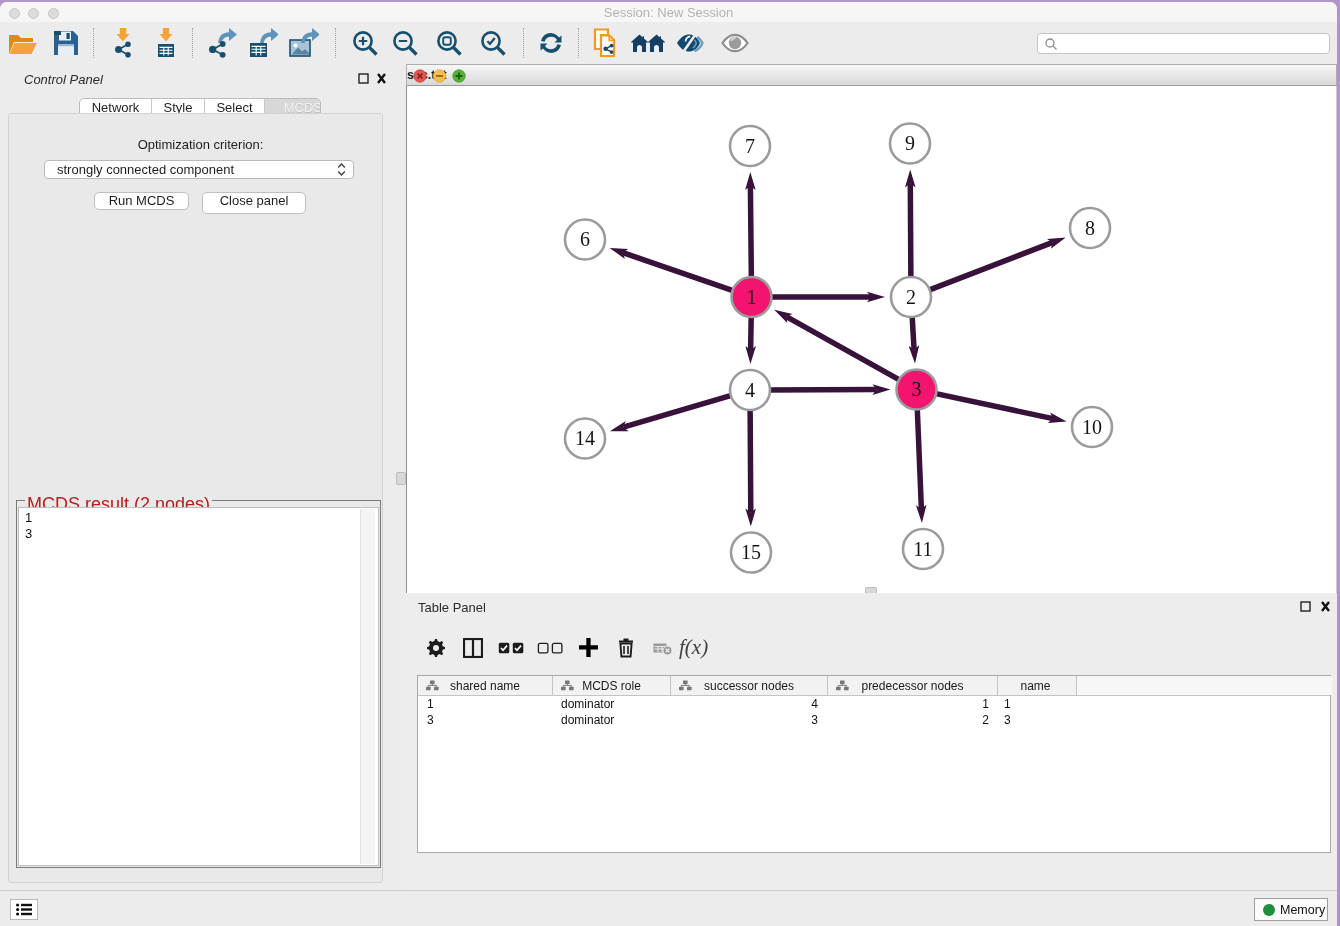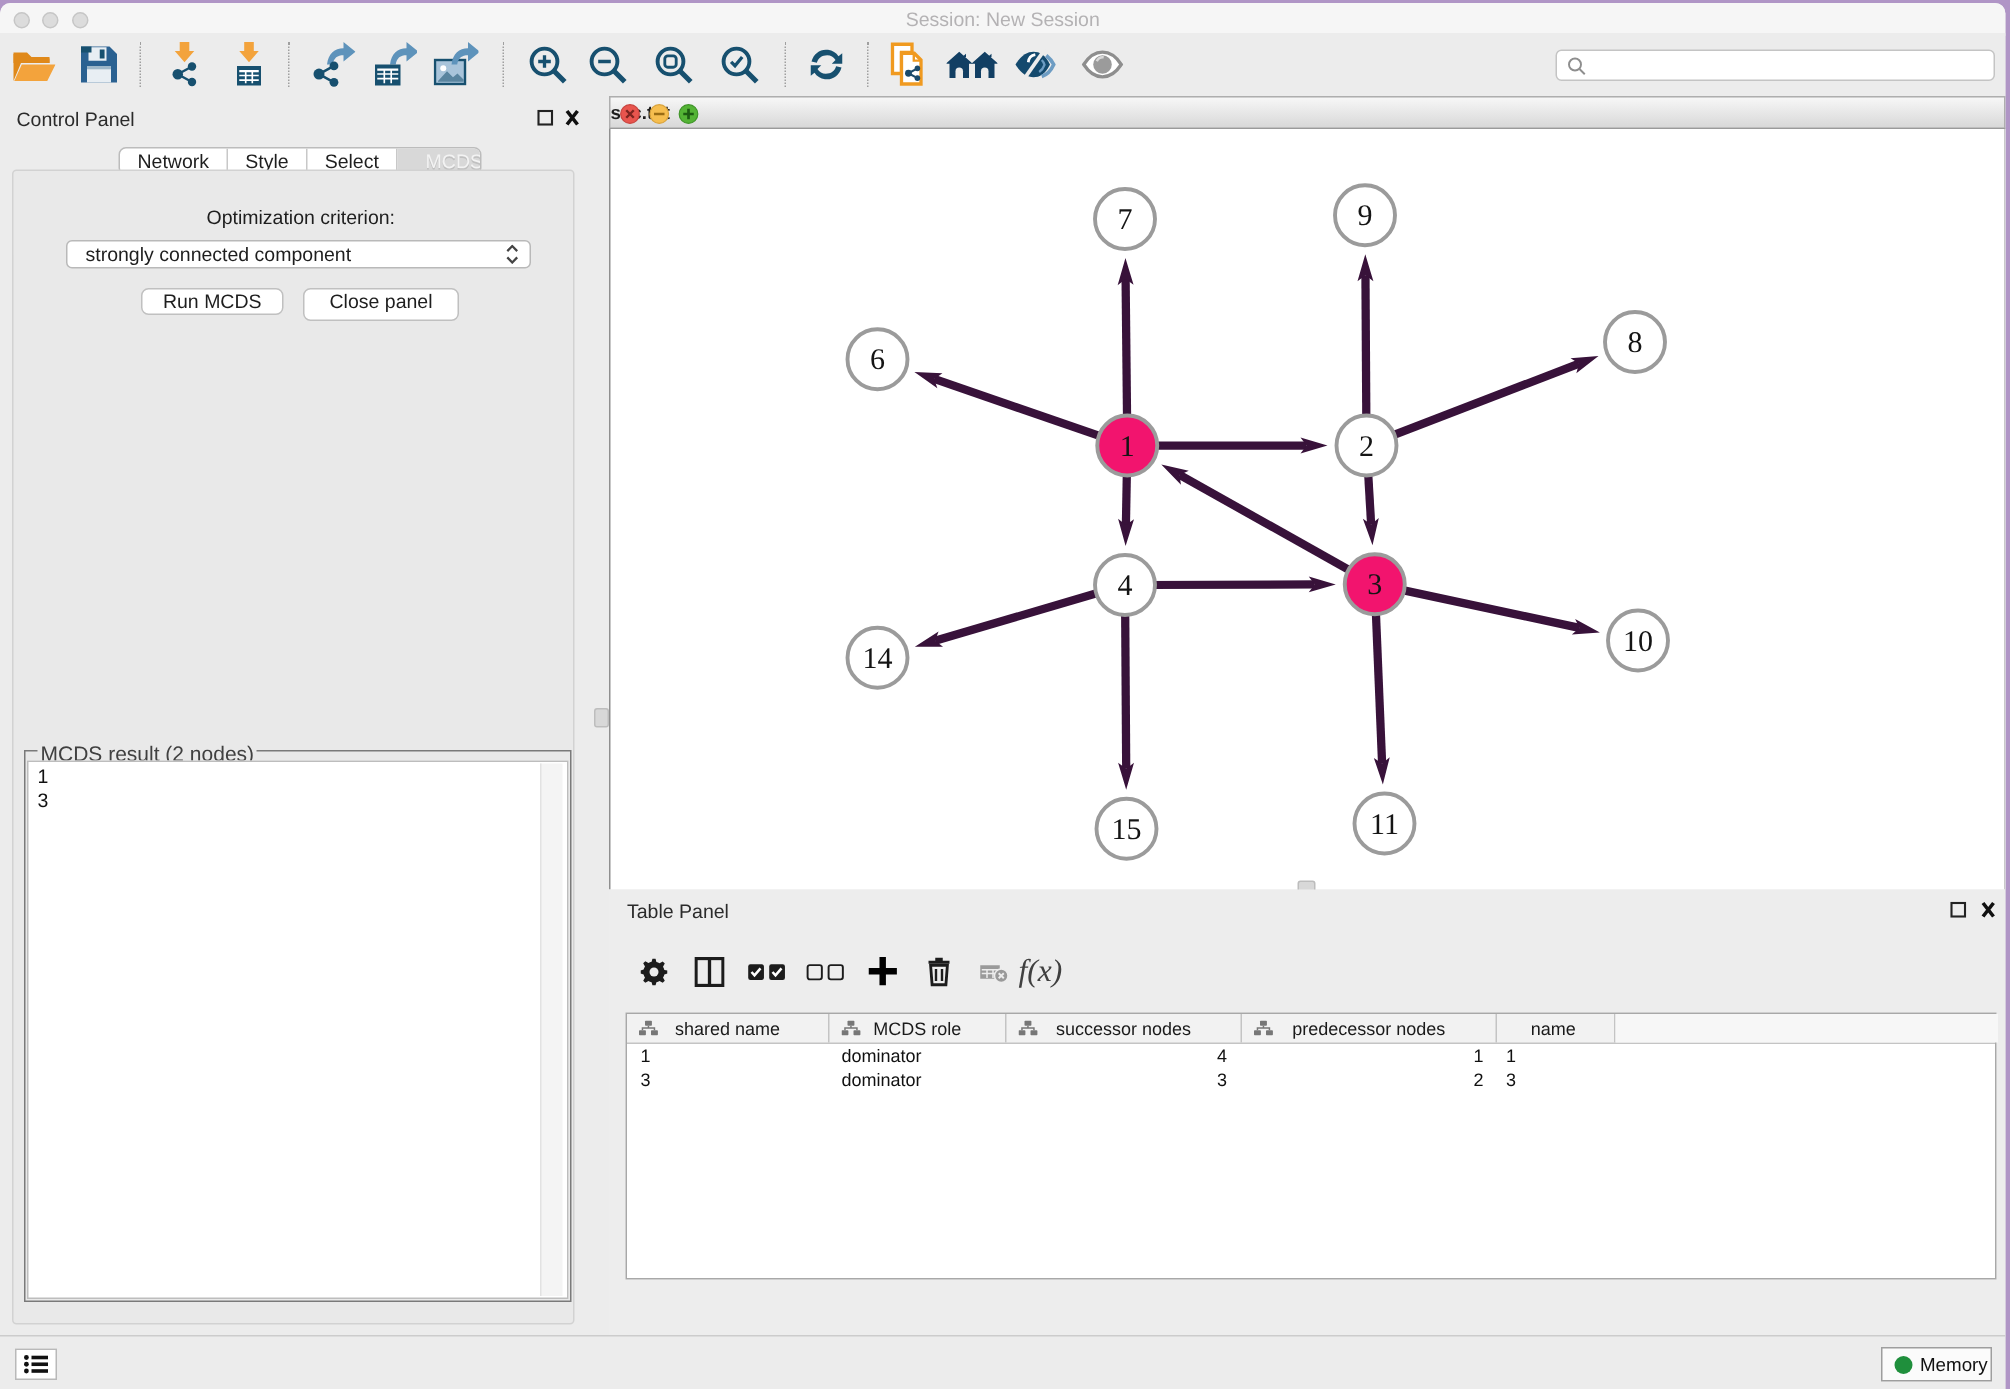--- a/index.html
+++ b/index.html
@@ -162,21 +162,21 @@
       </svg>
   </div>
   <div class="search">
     <svg width="14" height="14" style="position:absolute;left:6px;top:2.5px" viewBox="0 0 14 14">
       <circle cx="6" cy="6" r="4" fill="none" stroke="#8e8e8e" stroke-width="1.3"></circle>
       <line x1="9" y1="9" x2="12.5" y2="12.5" stroke="#8e8e8e" stroke-width="1.3"></line>
     </svg>
   </div>
 
   <div class="abs" style="left:0;top:62px;width:391px;height:826px;background:#ececec;">
-    <div class="abs panel-title" style="left:11px;top:8px;">Control Panel</div>
+    <div class="abs panel-title" style="left:24px;top:8px;font-style:italic;">Control Panel</div>
     <svg class="abs" style="left:358px;top:8px;" width="30" height="14" viewBox="0 0 30 14">
       <rect x="1" y="2" width="9" height="9" fill="none" stroke="#222" stroke-width="1.4"></rect>
       <path d="M20 2 L27 11 M27 2 L20 11" stroke="#111" stroke-width="2.4"></path>
     </svg>
 
     <div class="abs" style="left:79px;top:34px;width:242px;height:19px;border:1px solid #bcbcbc;border-radius:5px;background:#fff;box-sizing:border-box;overflow:hidden;font-size:13px;color:#1e1e1e;">
       <div class="abs" style="left:0;top:0;width:72px;height:19px;text-align:center;line-height:18px;border-right:1px solid #c8c8c8;box-sizing:border-box;">Network</div>
       <div class="abs" style="left:72px;top:0;width:53px;height:19px;text-align:center;line-height:18px;border-right:1px solid #c8c8c8;box-sizing:border-box;">Style</div>
       <div class="abs" style="left:125px;top:0;width:60px;height:19px;text-align:center;line-height:18px;border-right:1px solid #c8c8c8;box-sizing:border-box;">Select</div>
       <div class="abs" style="left:185px;top:0;width:57px;height:19px;text-align:right;line-height:18px;background:#d8d8d8;color:#f3f3f3;text-shadow:0 1px 0 #c0c0c0;">MCDS</div>
@@ -193,21 +193,21 @@
     </div>
 
     <div class="abs" style="left:0;top:73px;width:391px;text-align:center;font-size:13px;color:#1e1e1e;">
       <span style="margin-left:10px;">Optimization criterion:</span>
     </div>
 
     <div class="abs" style="left:94px;top:128px;width:95px;height:18px;background:#fff;border:1px solid #c0c0c0;border-radius:5px;box-sizing:border-box;text-align:center;font-size:13px;line-height:16px;color:#1e1e1e;">Run MCDS</div>
     <div class="abs" style="left:202px;top:128px;width:104px;height:22px;background:#fff;border:1px solid #c0c0c0;border-radius:5px;box-sizing:border-box;text-align:center;font-size:13px;line-height:16px;color:#1e1e1e;">Close panel</div>
 
     <div class="abs" style="left:16px;top:436px;width:365px;height:368px;border:1px solid #7a7a7a;box-sizing:border-box;">
-      <div class="abs" style="left:8px;top:-7px;background:#e9e9e9;padding:0 2px;font-size:14px;color:#404040;">MCDS result (2 nodes)</div>
+      <div class="abs" style="left:8px;top:-7px;background:#e9e9e9;padding:0 2px;font-size:18px;color:#b91c1c;">MCDS result (2 nodes)</div>
       <div class="abs" style="left:1px;top:6px;width:361px;height:359px;background:#fff;border:1px solid #bdbdbd;box-sizing:border-box;">
         <div class="abs" style="left:6px;top:2px;font-size:13px;color:#111;line-height:16px;">1<br>3</div>
         <div class="abs" style="right:3px;top:1px;width:14px;height:355px;background:#f4f4f4;border-left:1px solid #e2e2e2;"></div>
       </div>
     </div>
   </div>
 
   <div class="abs" style="left:396px;top:470px;width:8px;height:11px;background:#d8d8d8;border:1px solid #bdbdbd;border-radius:2px;"></div>
 
   <div class="abs" style="left:406px;top:62px;width:931px;height:529px;">

